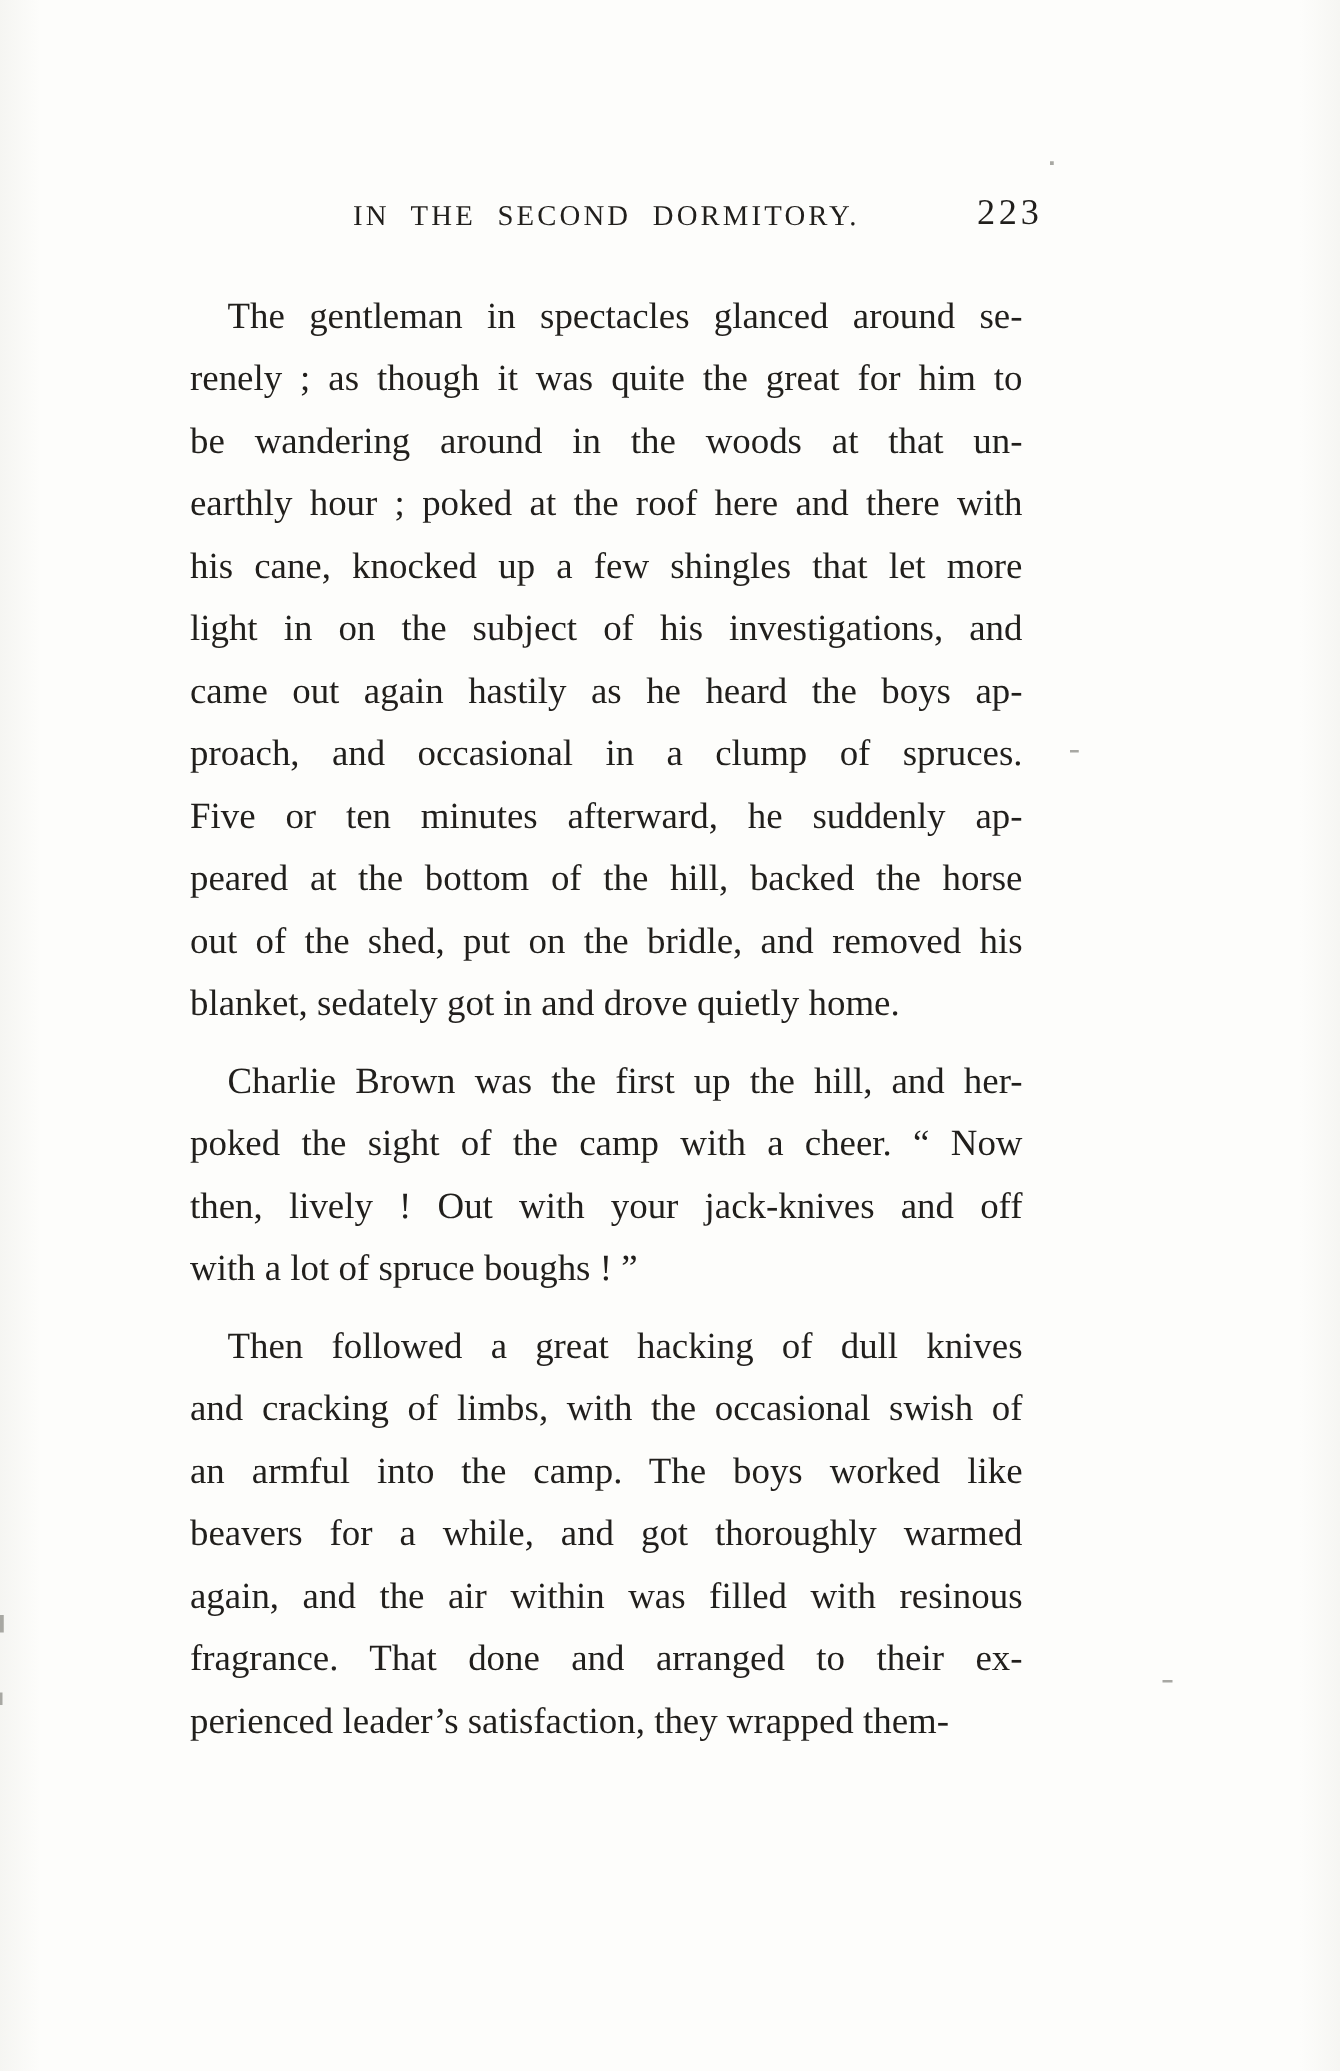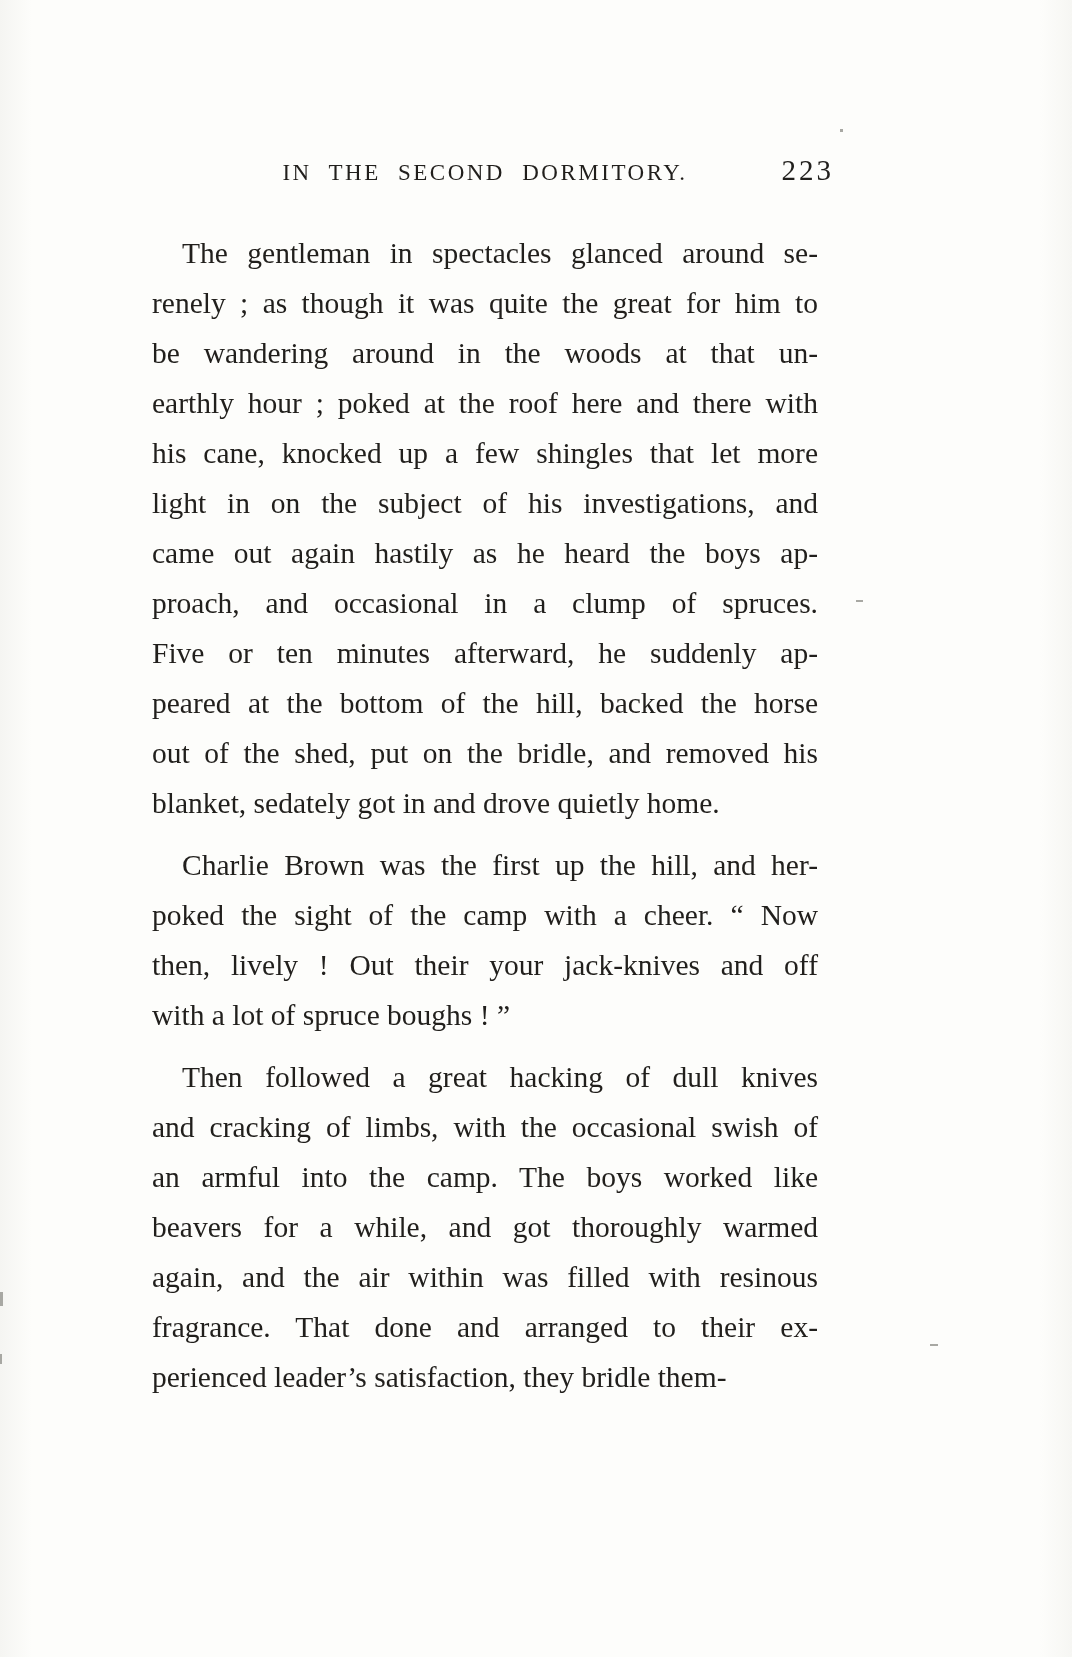--- a/index.html
+++ b/index.html
@@ -92,26 +92,26 @@
         <div class="line">came out again hastily as he heard the boys ap-</div>
         <div class="line">proach, and occasional in a clump of spruces.</div>
         <div class="line">Five or ten minutes afterward, he suddenly ap-</div>
         <div class="line">peared at the bottom of the hill, backed the horse</div>
         <div class="line">out of the shed, put on the bridle, and removed his</div>
         <div class="line last">blanket, sedately got in and drove quietly home.</div>
       </div>
       <div class="para">
         <div class="line indent">Charlie Brown was the first up the hill, and her-</div>
         <div class="line">poked the sight of the camp with a cheer. “ Now</div>
-        <div class="line">then, lively ! Out their your jack-knives and off</div>
+        <div class="line">then, lively ! Out with your jack-knives and off</div>
         <div class="line last">with a lot of spruce boughs ! ”</div>
       </div>
       <div class="para">
         <div class="line indent">Then followed a great hacking of dull knives</div>
         <div class="line">and cracking of limbs, with the occasional swish of</div>
         <div class="line">an armful into the camp. The boys worked like</div>
         <div class="line">beavers for a while, and got thoroughly warmed</div>
         <div class="line">again, and the air within was filled with resinous</div>
         <div class="line">fragrance. That done and arranged to their ex-</div>
-        <div class="line last">perienced leader’s satisfaction, they bridle them-</div>
+        <div class="line last">perienced leader’s satisfaction, they wrapped them-</div>
       </div>
     </div>
 </div>
 
 </body></html>

